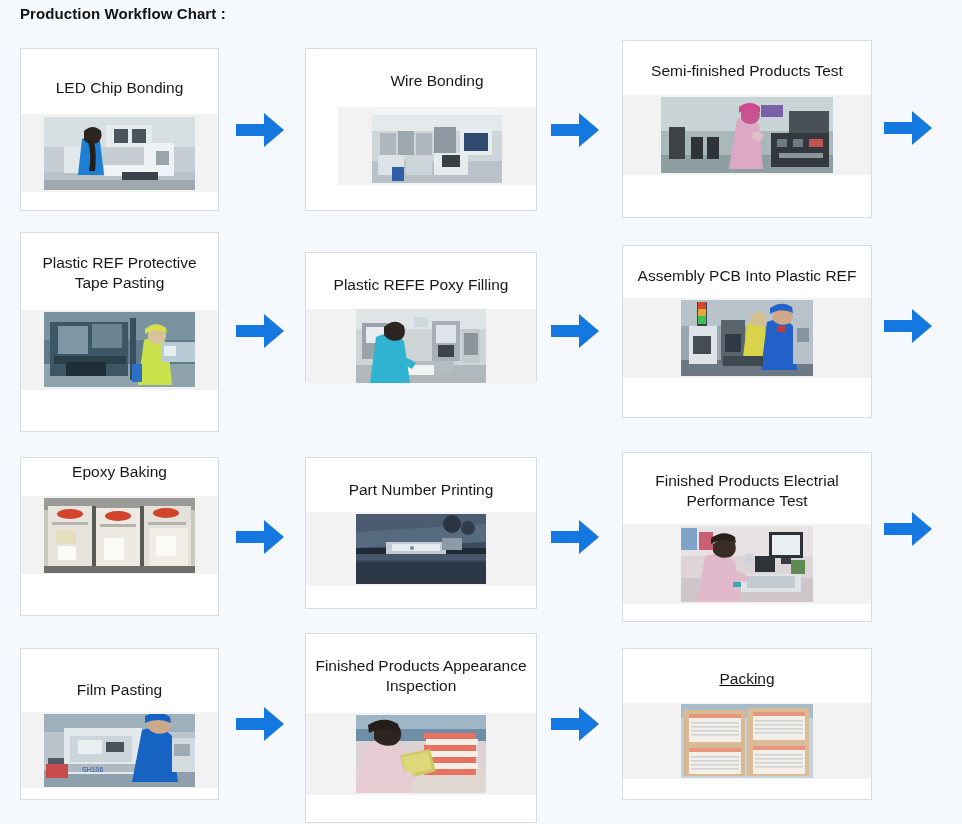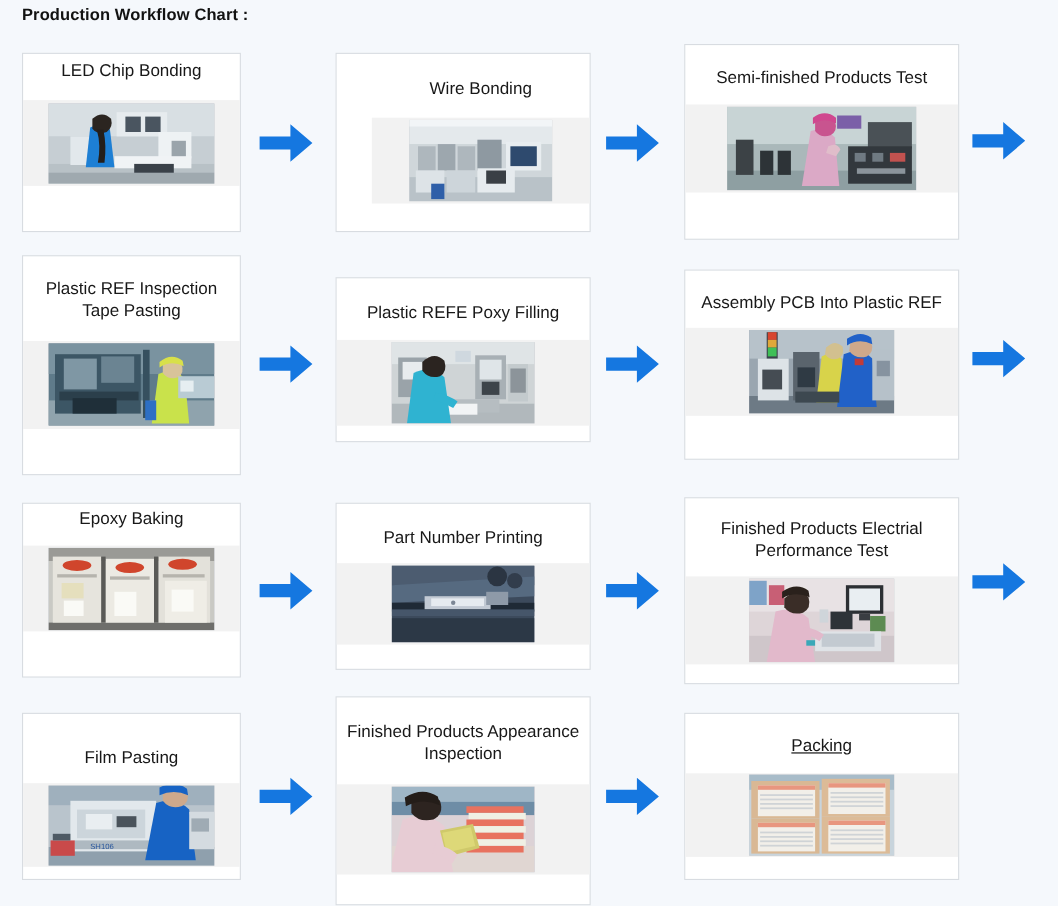--- a/index.html
+++ b/index.html
@@ -80,21 +80,21 @@
   .scene { width: 100%; height: 100%; display: block; }
 </style>
 </head>
 <body>
 
 <div class="page-title">Production Workflow Chart :</div>
 
 <div class="workflow">
 
   <div class="card" style="left:20px; top:48px; width:199px; height:163px;">
-    <div class="card-label" style="margin-top:6px;text-align:center;">LED Chip Bonding</div>
+    <div class="card-label" style="margin-top:29px;text-align:center;">LED Chip Bonding</div>
     <div class="card-media" style="height:78px; margin-top:16px;">
       <div class="photo" style="width:151px;height:73px;">
         <svg class="scene" viewBox="0 0 151 73" preserveAspectRatio="none">
           <rect width="151" height="73" fill="#cfd6da"></rect>
           <rect x="0" y="0" width="151" height="30" fill="#d8dfe3"></rect>
           <rect x="0" y="30" width="151" height="25" fill="#c6ced3"></rect>
           <rect x="0" y="55" width="151" height="18" fill="#b8c1c6"></rect>
           <rect x="62" y="8" width="46" height="22" fill="#e6ebee"></rect>
           <rect x="70" y="12" width="14" height="14" fill="#4a5560"></rect>
           <rect x="88" y="12" width="14" height="14" fill="#4a5560"></rect>
@@ -178,21 +178,21 @@
     </div>
   </div>
 
   <div class="arrow" style="left:882px; top:108px;">
     <svg viewBox="0 0 52 40">
         <path d="M2 14 L30 14 L30 3 L50 20 L30 37 L30 26 L2 26 Z" fill="#1577e0"></path>
       </svg>
   </div>
 
   <div class="card" style="left:20px; top:232px; width:199px; height:200px;">
-    <div class="card-label" style="margin-top:20px;">Plastic REF Inspection Tape Pasting</div>
+    <div class="card-label" style="margin-top:20px;">Plastic REF Protective Tape Pasting</div>
     <div class="card-media" style="height:80px; margin-top:16px;">
       <div class="photo" style="width:151px;height:75px;">
         <svg class="scene" viewBox="0 0 151 75" preserveAspectRatio="none">
           <rect width="151" height="75" fill="#5f7b8a"></rect>
           <rect x="0" y="0" width="151" height="28" fill="#7a93a0"></rect>
           <rect x="0" y="52" width="151" height="23" fill="#8fa3ad"></rect>
           <rect x="6" y="10" width="78" height="54" fill="#3c5665"></rect>
           <rect x="14" y="14" width="30" height="28" fill="#7f97a4"></rect>
           <rect x="48" y="12" width="30" height="24" fill="#6b8492"></rect>
           <rect x="10" y="44" width="72" height="8" fill="#2b3f4b"></rect>
@@ -208,21 +208,21 @@
       </div>
     </div>
   </div>
 
   <div class="arrow" style="left:234px; top:311px;">
     <svg viewBox="0 0 52 40">
         <path d="M2 14 L30 14 L30 3 L50 20 L30 37 L30 26 L2 26 Z" fill="#1577e0"></path>
       </svg>
   </div>
 
-  <div class="card" style="left:305px; top:252px; width:232px; height:150px;">
+  <div class="card" style="left:305px; top:252px; width:232px; height:130px;">
     <div class="card-label" style="margin-top:22px;">Plastic REFE Poxy Filling</div>
     <div class="card-media" style="height:78px; margin-top:14px;">
       <div class="photo" style="width:130px;height:74px;">
         <svg class="scene" viewBox="0 0 130 74" preserveAspectRatio="none">
           <rect width="130" height="74" fill="#cfd4d6"></rect>
           <rect x="0" y="0" width="130" height="20" fill="#dfe4e6"></rect>
           <rect x="0" y="56" width="130" height="18" fill="#b1b8bc"></rect>
           <rect x="6" y="14" width="26" height="36" fill="#9aa3a9"></rect>
           <rect x="10" y="18" width="18" height="16" fill="#e8ecee"></rect>
           <rect x="58" y="8" width="14" height="10" fill="#cfd8df"></rect>

